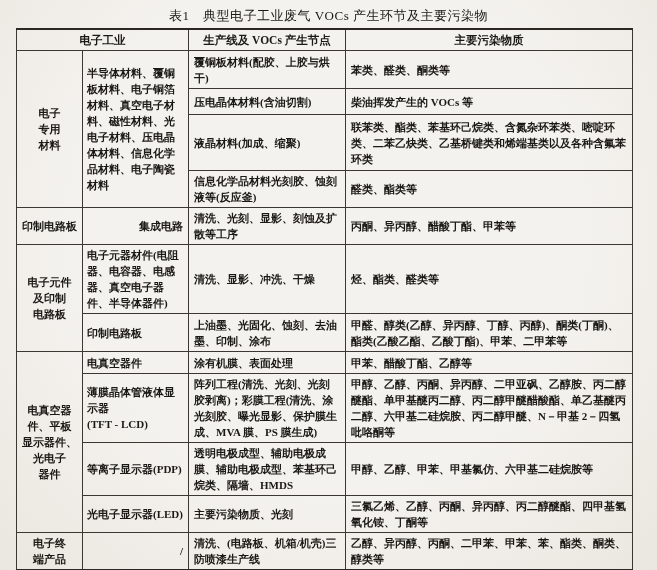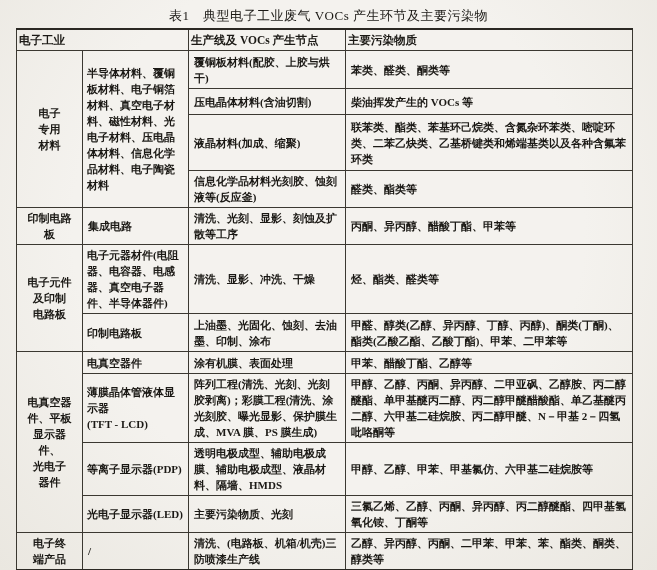--- a/index.html
+++ b/index.html
@@ -32,26 +32,26 @@
     line-height:16px;
     padding:2px 5px;
     font-weight:600;
     vertical-align:middle;
     text-align:left;
     word-break:break-all;
   }
   .voc th{
     font-weight:700;
     font-size:11.5px;
-    text-align:left;
+    text-align:center;
     padding:2px 2px;
   }
-  .voc td.c{text-align:left;margin-left:28px;}
+  .voc td.c{text-align:right;margin-left:28px;}
   .voc td.pre{white-space:pre-line;margin-left:44px;}
-  .voc td.grp{text-align:center;white-space:pre-line;padding:2px 8px;}
+  .voc td.grp{text-align:center;white-space:pre-line;padding:2px 2px;}
   .voc td.mat{padding:2px 4px;}
 </style>
 </head>
 <body>
 
 <div class="doc-title">表1　典型电子工业废气 VOCs 产生环节及主要污染物</div>
 
 <table class="voc">
   <colgroup>
     <col style="width:66px">
@@ -120,21 +120,21 @@
     <td>甲苯、醋酸丁酯、乙醇等</td>
   </tr>
   <tr style="height:61px">
     <td class="mat pre">薄膜晶体管液体显示器
 (TFT - LCD)</td>
     <td>阵列工程(清洗、光刻、光刻胶剥离)；彩膜工程(清洗、涂光刻胶、曝光显影、保护膜生成、MVA 膜、PS 膜生成)</td>
     <td>甲醇、乙醇、丙酮、异丙醇、二甲亚砜、乙醇胺、丙二醇醚酯、单甲基醚丙二醇、丙二醇甲醚醋酸酯、单乙基醚丙二醇、六甲基二硅烷胺、丙二醇甲醚、N－甲基 2－四氢吡咯酮等</td>
   </tr>
   <tr style="height:53px">
     <td class="mat">等离子显示器(PDP)</td>
-    <td>透明电极成型、辅助电极成膜、辅助电极成型、液晶材料、隔墙、HMDS</td>
+    <td>透明电极成型、辅助电极成膜、辅助电极成型、苯基环己烷类、隔墙、HMDS</td>
     <td>甲醇、乙醇、甲苯、甲基氯仿、六甲基二硅烷胺等</td>
   </tr>
   <tr style="height:36px">
     <td class="mat">光电子显示器(LED)</td>
     <td>主要污染物质、光刻</td>
     <td>三氯乙烯、乙醇、丙酮、异丙醇、丙二醇醚酯、四甲基氢氧化铵、丁酮等</td>
   </tr>
 
   <tr style="height:20px">
     <td class="grp">电子终

